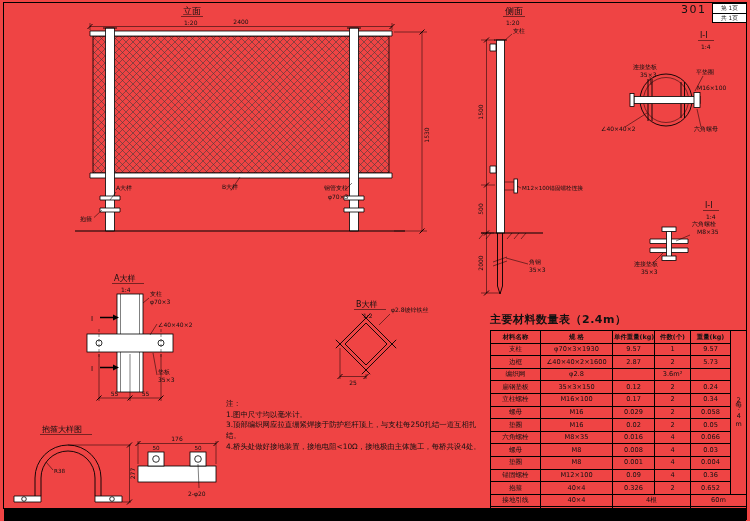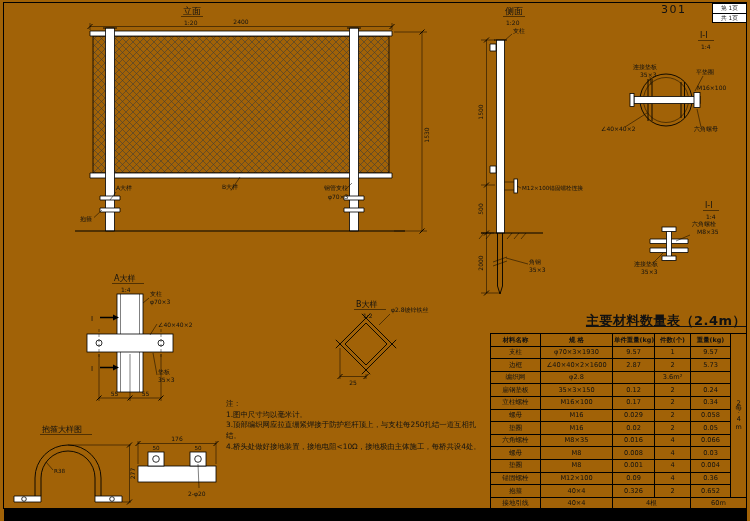--- a/index.html
+++ b/index.html
@@ -1,38 +1,38 @@
 <!DOCTYPE html>
 <html><head>
 <meta charset="utf-8">
 <style>
   html,body{margin:0;padding:0;background:#e8e8e8;}
-  .sheet{position:relative;width:750px;height:521px;background:#a16207;
+  .sheet{position:relative;width:750px;height:521px;background:#ef4444;
          font-family:"DejaVu Sans",sans-serif;color:#111;overflow:hidden;}
   .frame{position:absolute;left:3px;top:2px;right:3px;bottom:12px;border:1.6px solid #000;}
   .titleblock{position:absolute;left:4px;right:4px;bottom:0;height:12px;background:#000;}
-  .pageno{position:absolute;left:661px;top:3px;font-size:11px;letter-spacing:1.5px;}
+  .pageno{position:absolute;left:681px;top:3px;font-size:11px;letter-spacing:1.5px;}
   .pagesbox{position:absolute;left:712px;top:3px;width:33px;border:1px solid #000;
             font-size:5.8px;text-align:center;background:#fff;}
   .pagesbox div{height:8.5px;line-height:8.6px;}
   .pagesbox div:first-child{border-bottom:1px solid #000;}
   svg.draw{position:absolute;left:0;top:0;}
   svg.draw text{fill:#111;font-family:"DejaVu Sans",sans-serif;}
   .k{stroke:#000;fill:none;stroke-width:0.9;}
   .k1{stroke:#000;fill:none;stroke-width:1.1;}
   .kt{stroke:#000;fill:none;stroke-width:0.5;}
   .kd{stroke:#000;fill:none;stroke-width:0.45;stroke-dasharray:3 2;}
   .kw{stroke:#000;fill:#fff;stroke-width:0.8;}
   .tick{stroke:#000;fill:none;stroke-width:0.9;}
   .t9{font-size:9px;}.t8{font-size:8px;}.t7{font-size:7px;}
   .t6{font-size:6px;}.t55{font-size:5.6px;}
   .mid{text-anchor:middle;}
   .notes{position:absolute;left:226px;top:399px;width:260px;font-size:7.4px;line-height:1.45;}
   .tblwrap{position:absolute;left:490px;top:312px;width:256px;}
-  .mat-title{text-align:right;font-size:13px;font-weight:bold;margin:0 0 3px 0;letter-spacing:0.5px;text-decoration:underline;}
+  .mat-title{text-align:left;font-size:11px;font-weight:bold;margin:0 0 3px 0;letter-spacing:0.5px;}
   table.mat{border-collapse:collapse;table-layout:fixed;width:256px;}
   table.mat td{border:0.6px solid #000;font-size:6.6px;text-align:center;height:11.6px;
                padding:0 1px;white-space:nowrap;overflow:hidden;line-height:1;}
   table.mat td.hd{font-size:6.4px;font-weight:bold;}
   table.mat td.per{writing-mode:vertical-rl;text-orientation:upright;font-size:6.4px;padding:0;}
 </style>
 </head>
 <body>
 
 <div class="sheet">

